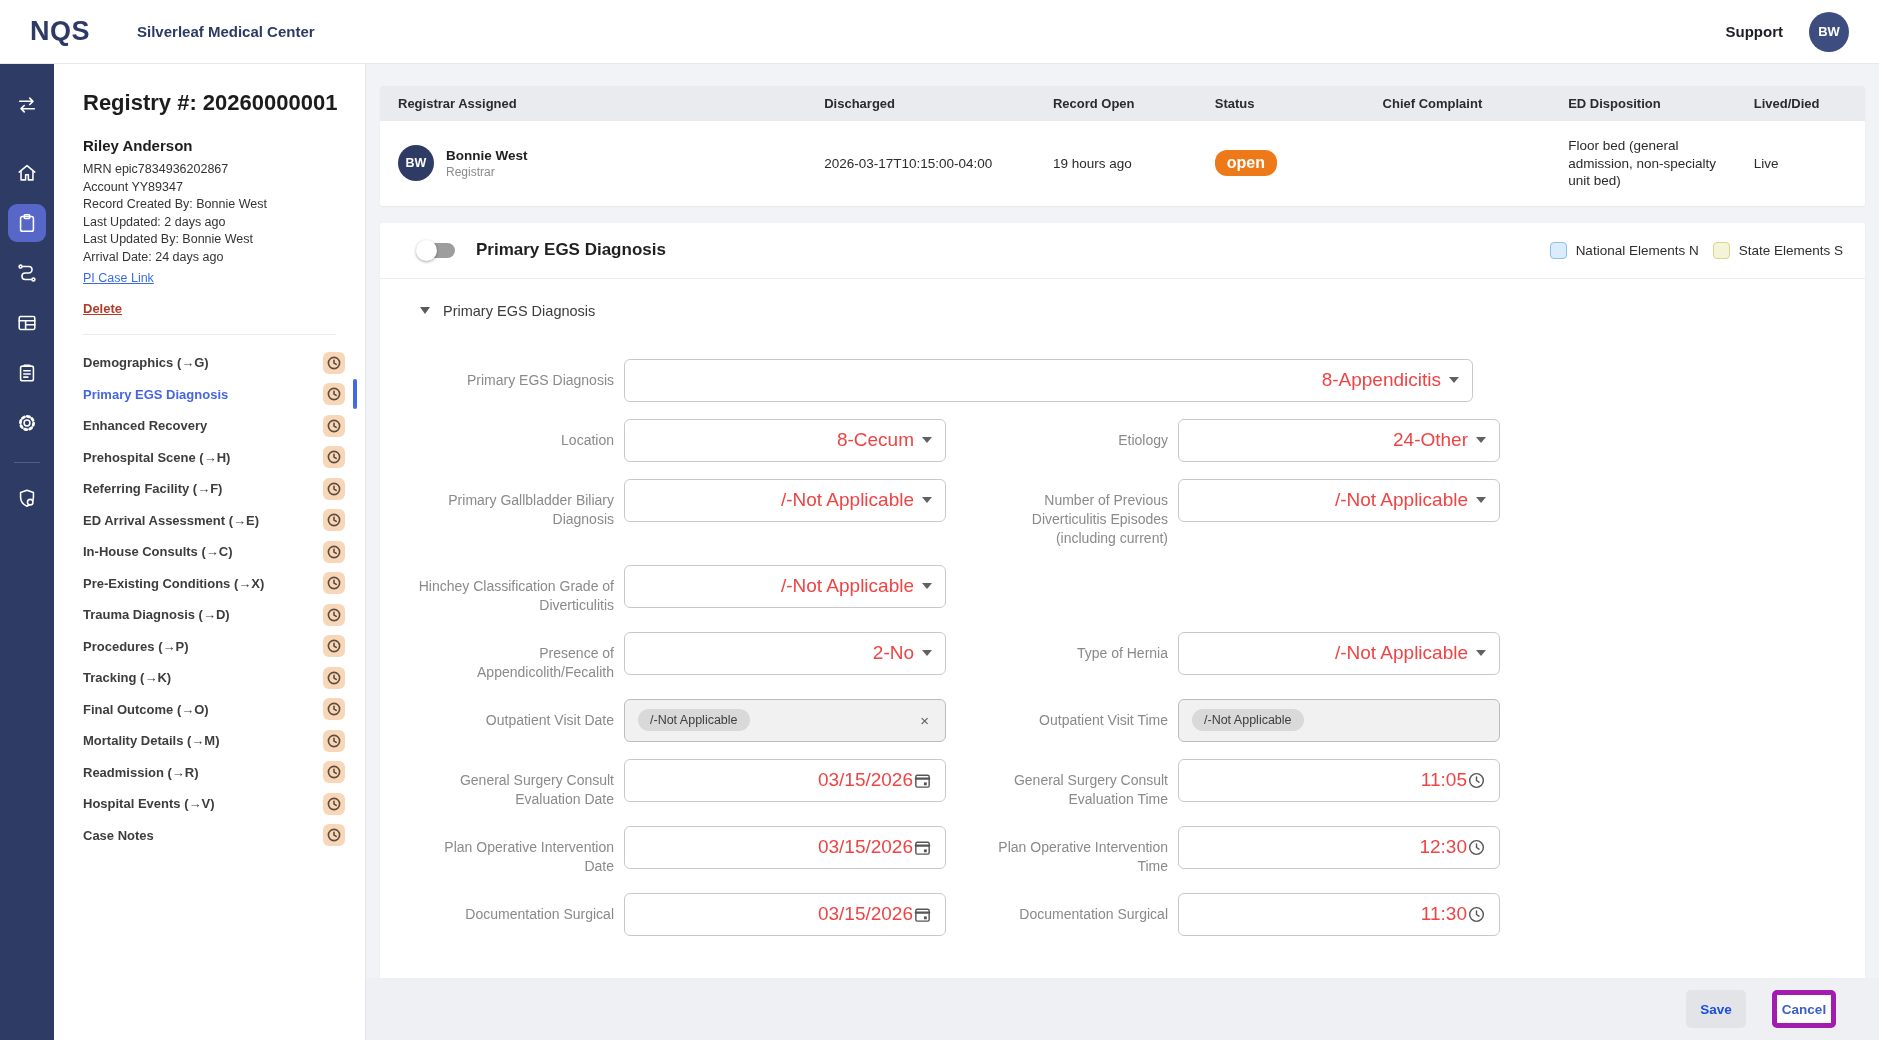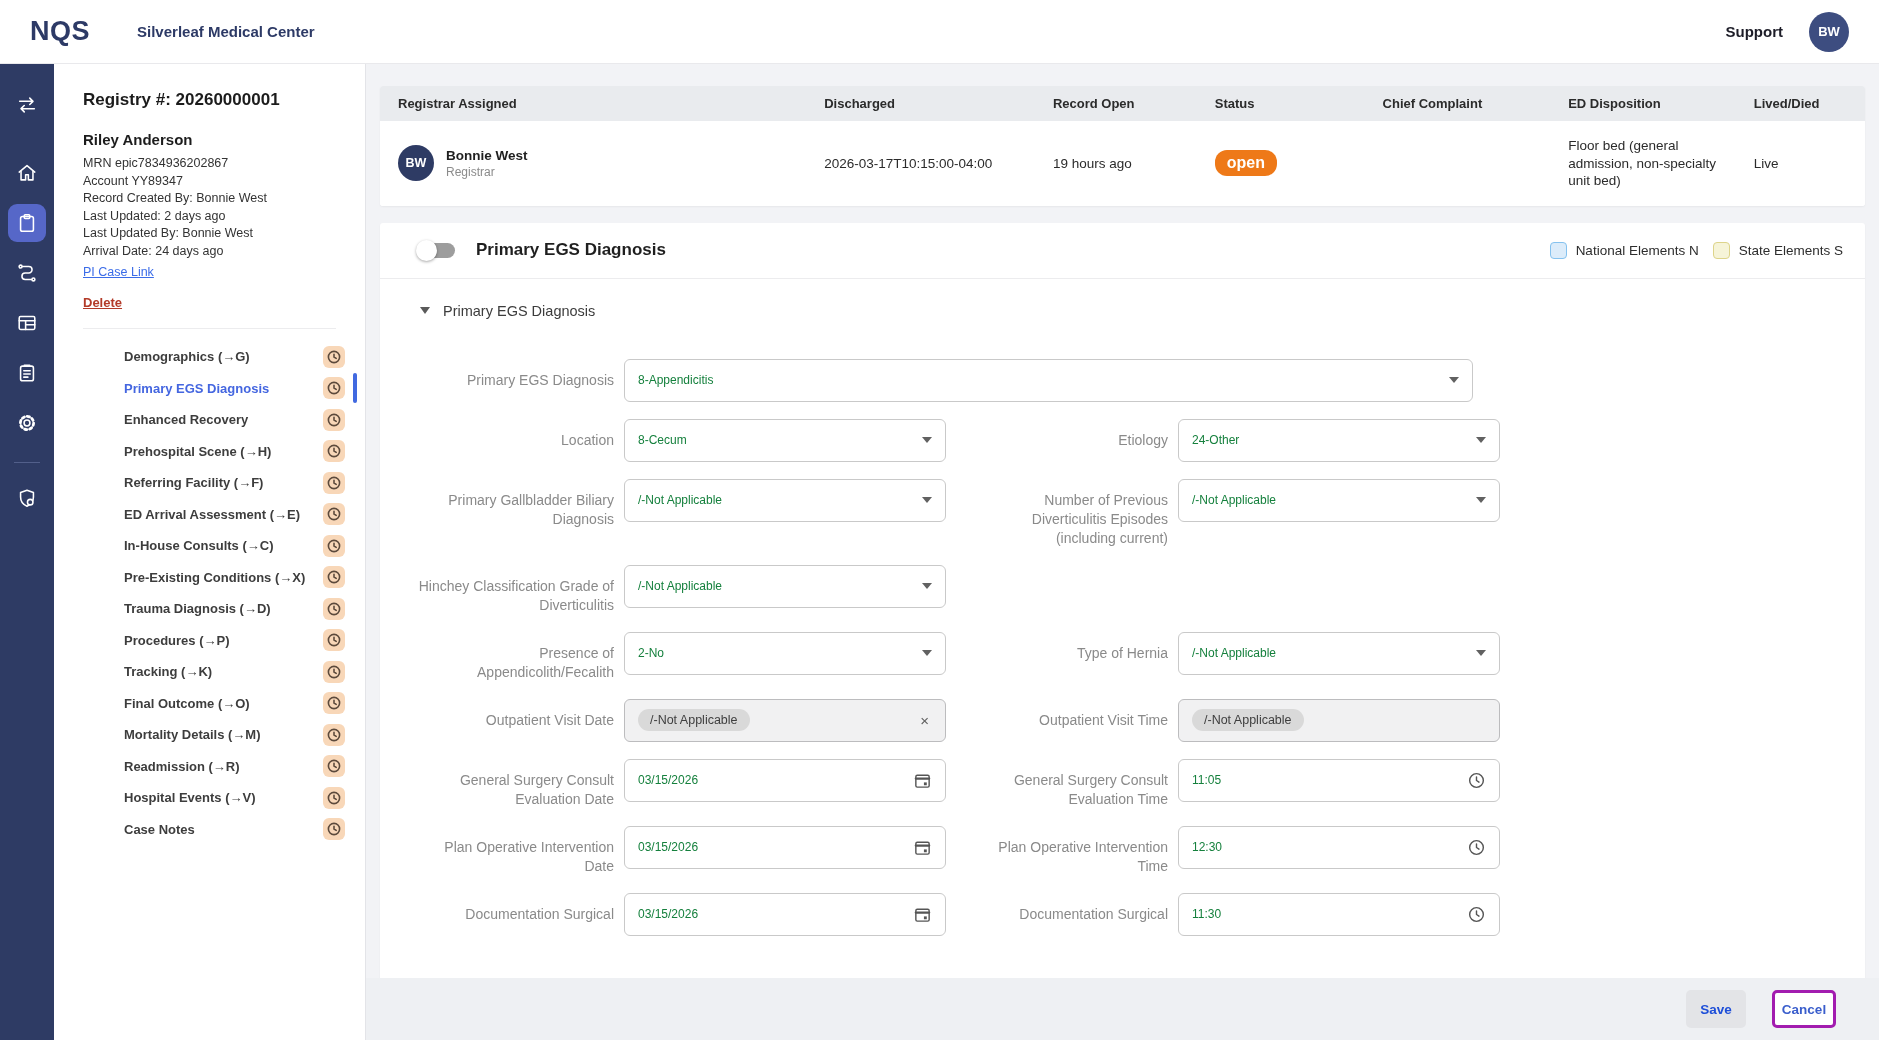--- a/index.html
+++ b/index.html
@@ -26,32 +26,32 @@
     justify-content:center; margin-bottom:12px; cursor:pointer; }
   .rail-btn.first { margin-bottom:30px; }
   .rail-btn.active { background:#5667c8; }
   .rail-btn svg { width:22px; height:22px; stroke:#fff; fill:none;
     stroke-width:1.7; stroke-linecap:round; stroke-linejoin:round; }
   .rail-div { width:26px; height:1px; background:#525f8a; margin:8px 0 16px; }
 
   
   .panel { width:312px; background:#fff; border-right:1px solid #e3e4e8;
     padding:26px 0 0 29px; flex-shrink:0; position:relative; }
-  .registry { font-size:17px; font-weight:800; color:#1c1c1c; margin-bottom:21px; }
+  .registry { font-size:22px; font-weight:800; color:#1c1c1c; margin-bottom:21px; }
   .pname { font-size:15px; font-weight:700; color:#1c1c1c; margin-bottom:7px; }
   .pline { font-size:12.5px; color:#333; line-height:17.5px; }
   .plink { display:inline-block; margin-top:5px; font-size:12.5px; color:#3b6ce8;
     text-decoration:underline; cursor:pointer; }
   .pdelete { display:inline-block; margin-top:15px; font-size:13px; font-weight:700;
     color:#b33a28; text-decoration:underline; cursor:pointer; }
   .panel-div { height:1px; background:#ececee; margin:17px 29px 12px 0; }
 
   .nav { }
   .nav-item { display:flex; align-items:center; height:31.5px; cursor:pointer; padding-right:8px; }
-  .nav-label { font-size:13px; font-weight:700; color:#3d3d3d; flex:1; padding-right:6px;margin-left:41px; }
+  .nav-label { font-size:13px; font-weight:700; color:#3d3d3d; flex:1; padding-right:6px; }
   .nav-item.active .nav-label { color:#4466e0; }
   .clock-chip { width:22px; height:22px; border-radius:6px; background:#f8d7b8;
     display:flex; align-items:center; justify-content:center; flex-shrink:0; cursor:pointer; }
   .clock-chip svg { width:16px; height:16px; stroke:#5c4a3c; fill:none;
     stroke-width:1.6; stroke-linecap:round; }
   .nav-ind { width:4px; height:30px; border-radius:2px; margin-left:8px; flex-shrink:0; }
   .nav-item.active .nav-ind { background:#4169e0; }
 
   
   .main { flex:1; position:relative; overflow:hidden; background:#f2f3f6; }
@@ -102,37 +102,37 @@
 
   .form-body { padding:40px 0 0 38px; }
   .frow { display:flex; align-items:flex-start; margin-bottom:17px; }
   .fgrp { display:flex; align-items:flex-start; }
   .flabel { width:196px; text-align:right; font-size:14px; color:#8a8a8a;
     line-height:19px; padding-top:12px; margin-right:10px; }
   .flabel.r { width:186px; }
   .field { width:322px; height:43px; border:1px solid #c9c9c9; border-radius:6px;
     background:#fff; display:flex; align-items:center; padding:0 13px; cursor:pointer; }
   .field.wide { width:849px; }
-  .fval { font-size:12px; color:#15803d; flex:1; }
+  .fval { font-size:19px; color:#ef4444; flex:1;text-align:right; }
   .sel-caret { width:0; height:0; border-left:5px solid transparent;
     border-right:5px solid transparent; border-top:6px solid #616161; margin-left:8px; }
   .field.disabled { background:#f1f1f2; border-color:#bcbcbe; }
   .chip { background:#d9d9d9; border-radius:12px; font-size:12.5px; color:#3e3e3e;
     padding:4px 12px; }
   .clear-x { margin-left:auto; font-size:15px; color:#5f5f5f; cursor:pointer; padding:0 3px; }
   .field svg.f-icon { width:19px; height:19px; stroke:#555; fill:none; stroke-width:1.5;
     stroke-linecap:round; margin-left:auto; flex-shrink:0; }
   .gap2 { width:36px; }
 
   
   .actionbar { position:absolute; left:0; right:0; bottom:0; height:62px; background:#eef0f3;
     display:flex; align-items:center; justify-content:flex-end; gap:26px; padding-right:43px; }
   .btn-save { width:60px; height:38px; border:none; border-radius:5px; background:#e3e4e7;
     color:#1d4ed8; font-size:13.5px; font-weight:700; font-family:inherit; }
-  .btn-cancel { width:64px; height:38px; border:3px solid #a21caf; border-radius:5px;
+  .btn-cancel { width:64px; height:38px; border:5px solid #a21caf; border-radius:5px;
     background:#fff; color:#3a5ecc; font-size:13.5px; font-weight:700; font-family:inherit;
     cursor:pointer; }
 </style>
 </head>
 <body>
 
 <div class="topbar">
   <div class="logo">NQS</div>
   <div class="org">Silverleaf Medical Center</div>
   <div class="topbar-right">

